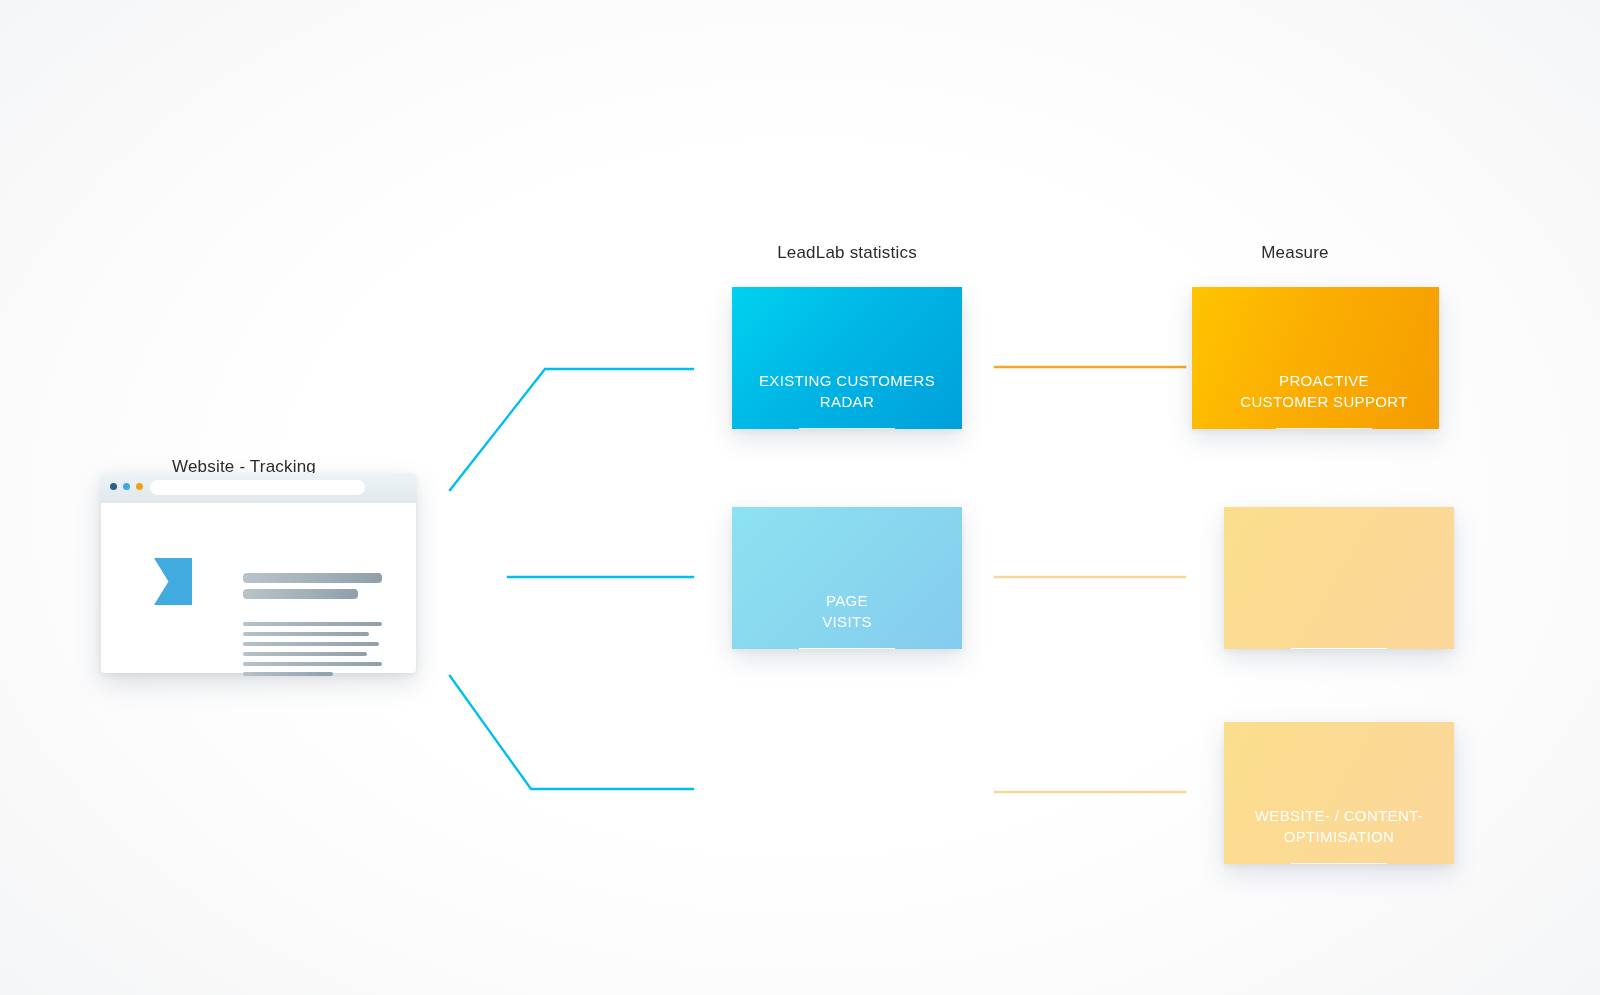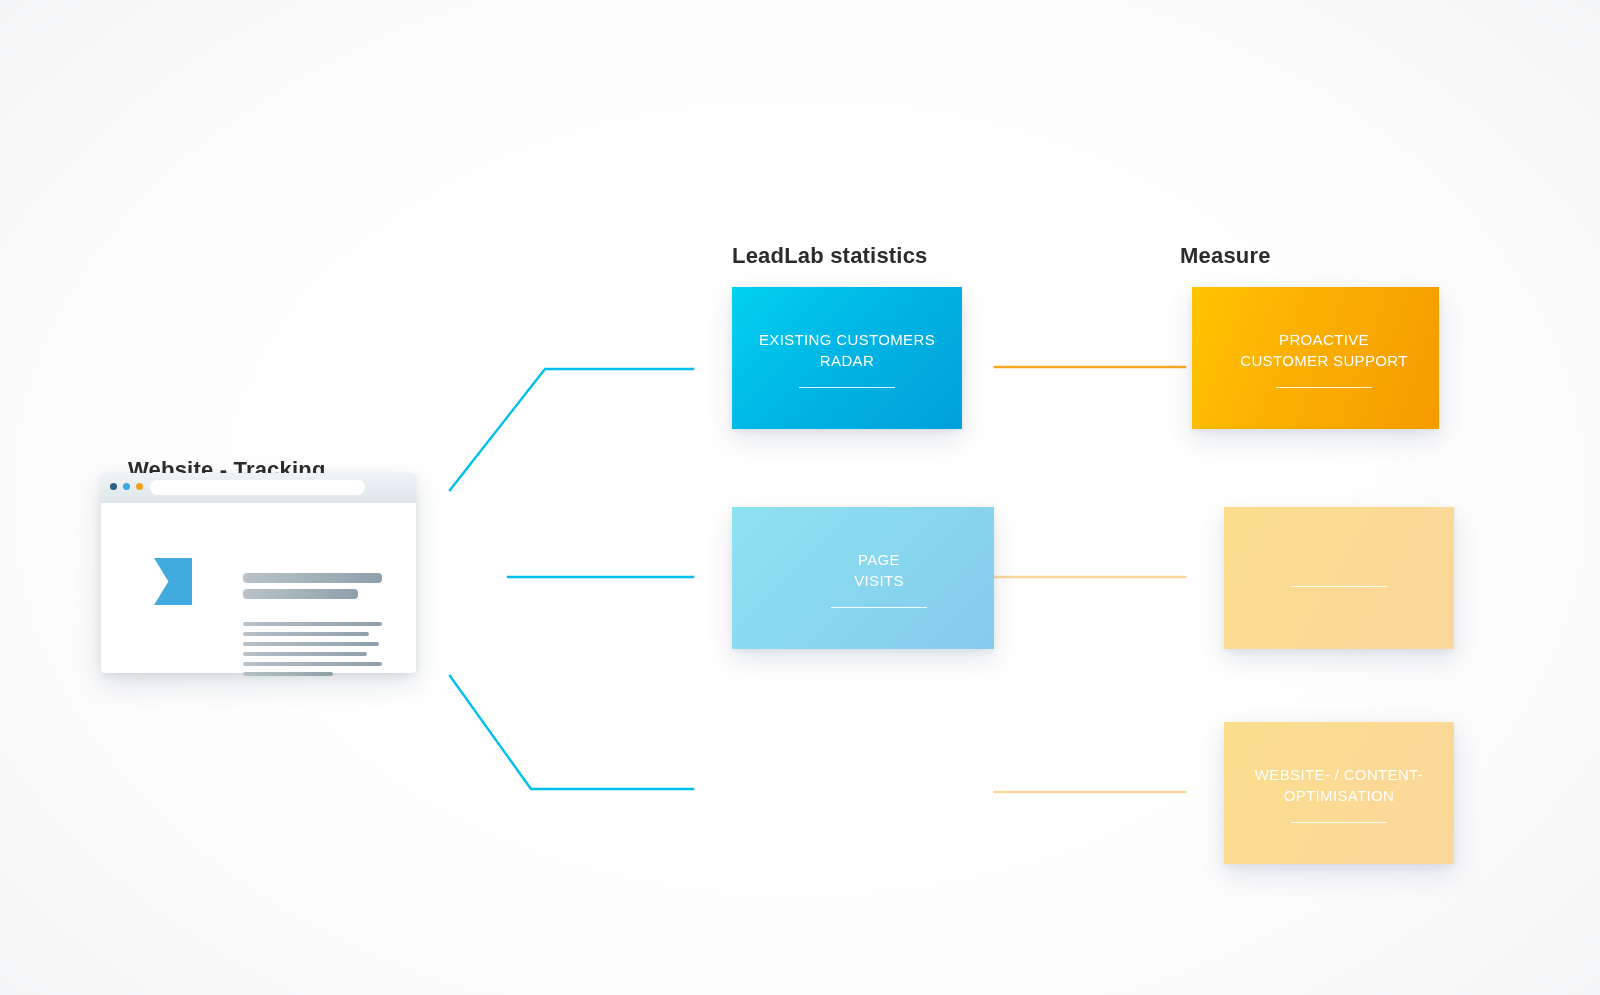--- a/index.html
+++ b/index.html
@@ -20,25 +20,25 @@
     width: 1600px;
     height: 995px;
     background:
       radial-gradient(ellipse 1100px 760px at 50% 50%, #ffffff 0%, #ffffff 46%, #fbfbfc 70%, #f4f5f6 100%);
     overflow: hidden;
   }
 
   
   .col-heading {
     position: absolute;
-    font-size: 22px;
-    font-weight: bold;
+    font-size: 17px;
+    font-weight: normal;
     color: #2b2b2b;
     letter-spacing: 0.2px;
-    text-align: left;
+    text-align: center;
     white-space: nowrap;
   }
 
   
   #browser-mockup {
     position: absolute;
     left: 101px;
     top: 473px;
     width: 315px;
     height: 200px;
@@ -111,21 +111,21 @@
   }
 
   
   .card {
     position: absolute;
     width: 230px;
     height: 142px;
     display: flex;
     flex-direction: column;
     align-items: center;
-    justify-content: center;
+    justify-content: flex-end;
     box-shadow: 0 10px 24px rgba(70,90,110,0.16), 0 2px 6px rgba(70,90,110,0.08);
   }
   .card-title {
     color: #ffffff;
     font-size: 15px;
     line-height: 21px;
     text-align: center;
     letter-spacing: 0.35px;
     white-space: pre-line;
     padding: 0 10px;
@@ -186,21 +186,21 @@
     <line x1="995" y1="577" x2="1185" y2="577" stroke="#F9D79B" stroke-width="2.6" stroke-linecap="square"></line>
     <line x1="995" y1="792" x2="1185" y2="792" stroke="#F9D79B" stroke-width="2.6" stroke-linecap="square"></line>
   </svg>
 
   <div class="card" style="left:732px; top:287px; background:linear-gradient(135deg,#00D2F0 0%,#00B6E5 45%,#00A0DA 100%);">
     <div class="card-title">EXISTING CUSTOMERS
 RADAR</div>
     <div class="card-rule"></div>
   </div>
 
-  <div class="card pale" style="left:732px; top:507px; background:linear-gradient(135deg,#8DE2F0 0%,#89D8EF 45%,#85CBEE 100%);padding-left:32px;">
+  <div class="card pale" style="left:732px; top:507px; background:linear-gradient(135deg,#8DE2F0 0%,#89D8EF 45%,#85CBEE 100%);">
     <div class="card-title">PAGE
 VISITS</div>
     <div class="card-rule"></div>
   </div>
 
 
   <div class="card" style="left:1192px; top:287px; background:linear-gradient(110deg,#FFC400 0%,#FBAE02 45%,#F59C00 100%);padding-left:17px;">
     <div class="card-title">PROACTIVE
 CUSTOMER SUPPORT</div>
     <div class="card-rule"></div>

